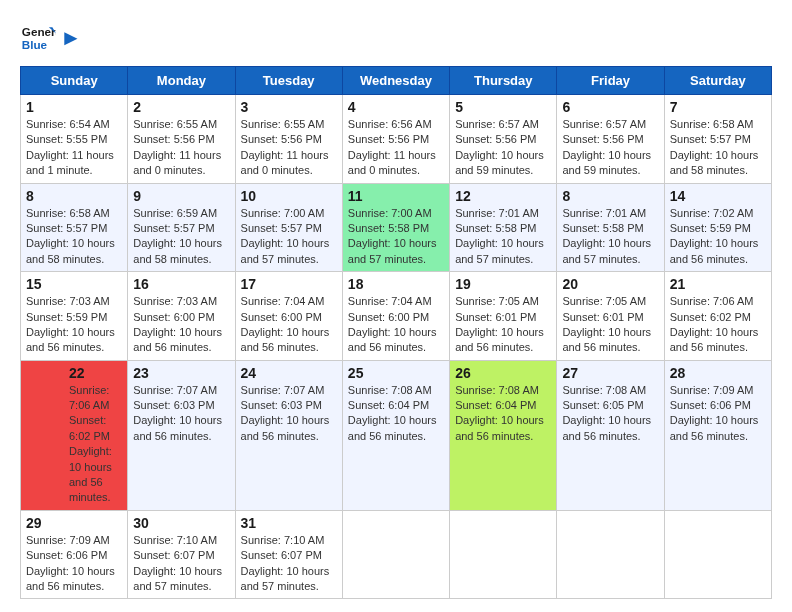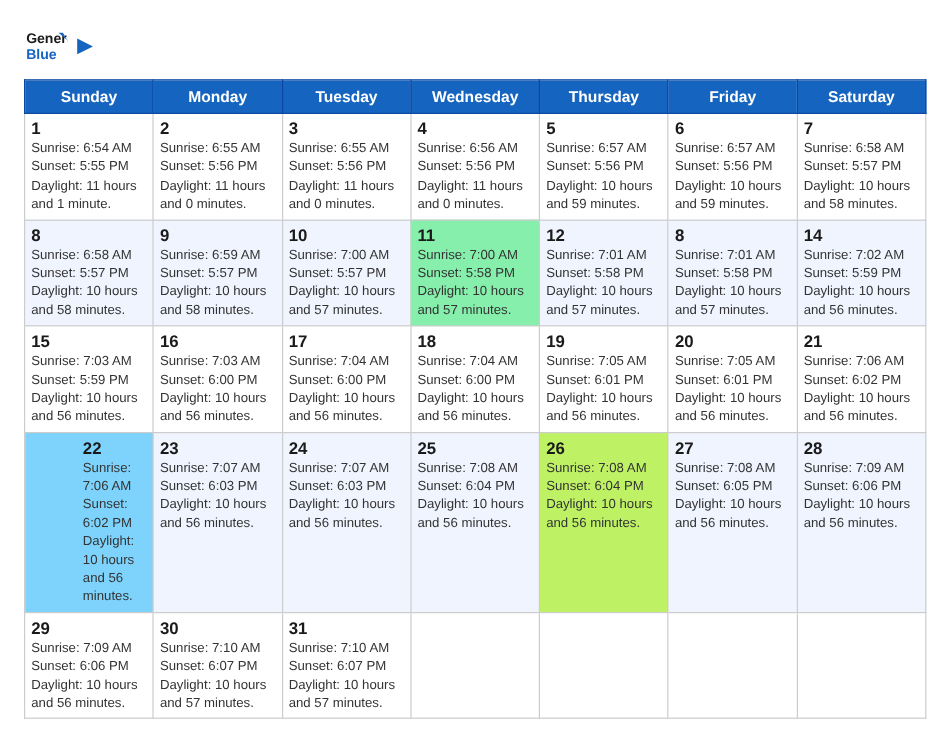--- a/index.html
+++ b/index.html
@@ -209,21 +209,21 @@
         <td>
           <span class="day-number">20</span>
           <div class="day-info">Sunrise: 7:05 AM<br>Sunset: 6:01 PM<br>Daylight: 10 hours<br>and 56 minutes.</div>
         </td>
         <td>
           <span class="day-number">21</span>
           <div class="day-info">Sunrise: 7:06 AM<br>Sunset: 6:02 PM<br>Daylight: 10 hours<br>and 56 minutes.</div>
         </td>
       </tr>
       <tr>
-        <td style="background-color: #7dd3fc; padding-left: 48px;">
+        <td style="background-color: #ef4444; padding-left: 48px;">
           <span class="day-number">22</span>
           <div class="day-info">Sunrise: 7:06 AM<br>Sunset: 6:02 PM<br>Daylight: 10 hours<br>and 56 minutes.</div>
         </td>
         <td style="background-color: rgb(240, 244, 255);">
           <span class="day-number">23</span>
           <div class="day-info">Sunrise: 7:07 AM<br>Sunset: 6:03 PM<br>Daylight: 10 hours<br>and 56 minutes.</div>
         </td>
         <td style="background-color: rgb(240, 244, 255);">
           <span class="day-number">24</span>
           <div class="day-info">Sunrise: 7:07 AM<br>Sunset: 6:03 PM<br>Daylight: 10 hours<br>and 56 minutes.</div>

